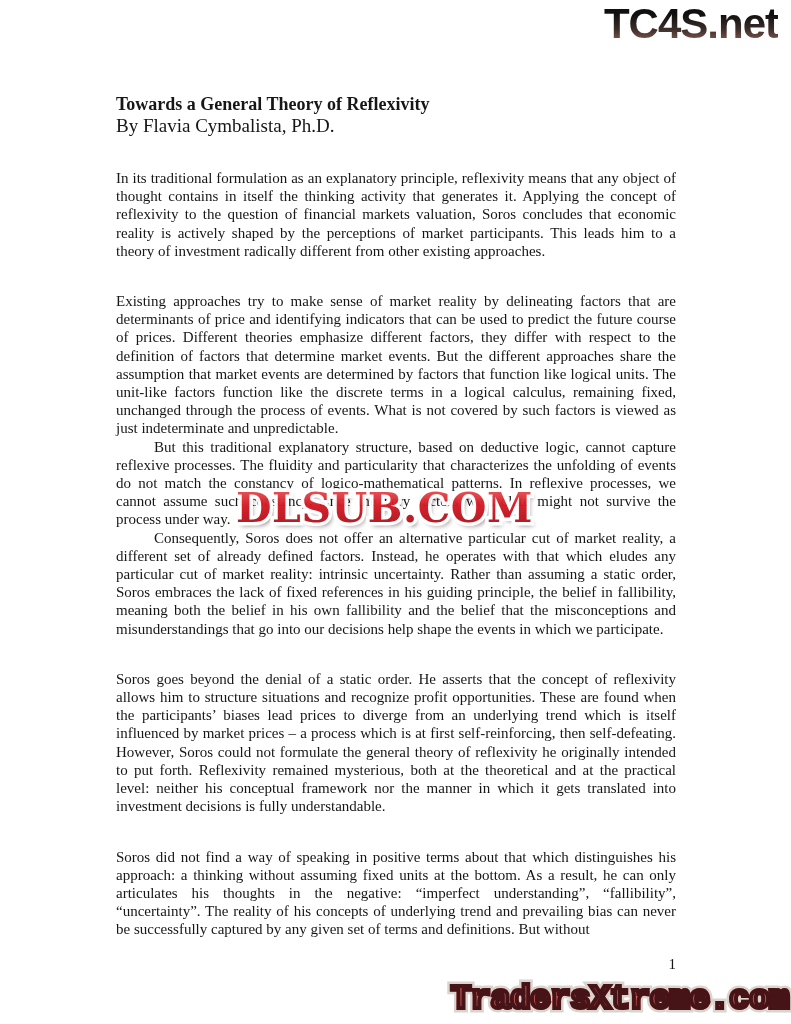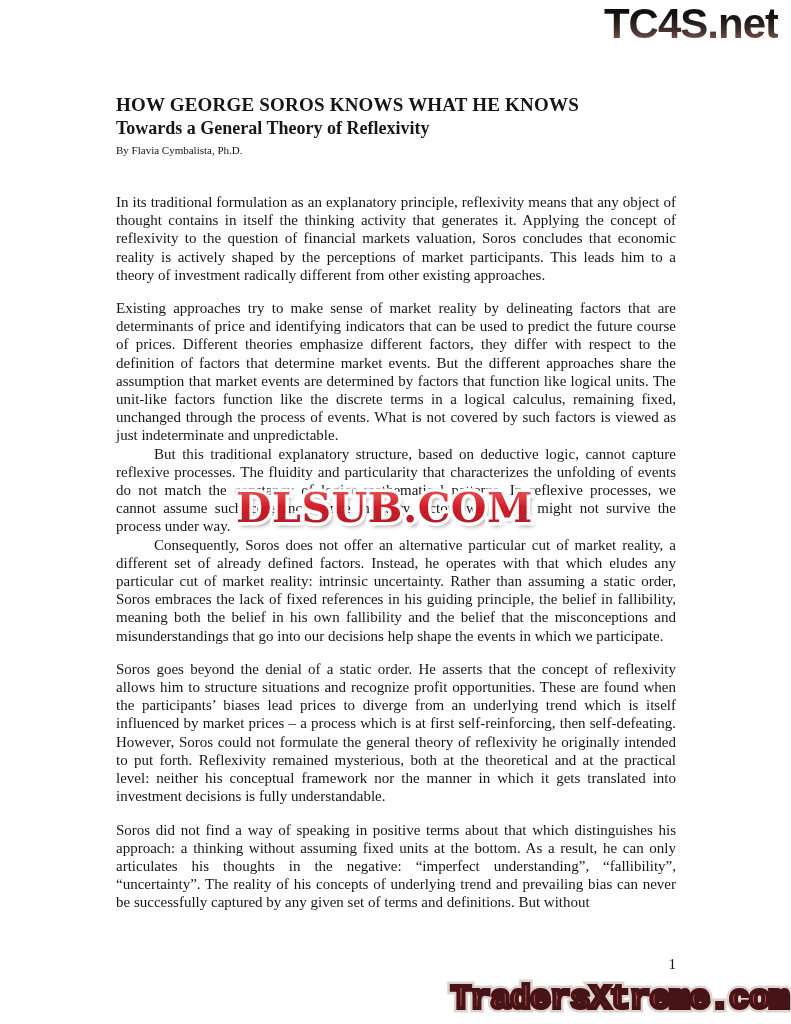--- a/index.html
+++ b/index.html
@@ -41,31 +41,31 @@
     font-weight: bold;
     line-height: 24px;
     letter-spacing: 0.2px;
   }
   .doc-subtitle {
     font-size: 18px;
     font-weight: bold;
     line-height: 23px;
   }
   .doc-author {
-    font-size: 11px;
+    font-size: 19px;
     line-height: 20px;
     margin-bottom: 33px;
   }
   .para {
     margin: 0;
     font-size: 15px;
     line-height: 18.2px;
     text-align: justify;
   }
-  .para.space-before { margin-top: 15px; }
+  .para.space-before { margin-top: 32px; }
   .para.indent { text-indent: 38px; }
   .u { }
 
   
   .watermark {
     position: absolute;
     left: 236px;
     top: 484px;
     font-family: "DejaVu Serif", serif;
     font-weight: bold;
@@ -132,21 +132,20 @@
     color: transparent;
     -webkit-text-stroke: 4px #461316;
   }
 </style>
 </head>
 <body>
 
 <div class="logo-top">TC4S.net</div>
 
 <div class="content">
-  <div class="doc-title">HOW GEORGE SOROS KNOWS WHAT HE KNOWS</div>
   <div class="doc-subtitle">Towards a General Theory of Reflexivity</div>
   <div class="doc-author">By Flavia Cymbalista, Ph.D.</div>
   <div>
       <p class="para"><span>In its traditional formulation as an explanatory principle, reflexivity means that any object of thought contains in itself the thinking activity that generates it. Applying the concept of reflexivity to the question of financial markets valuation, Soros concludes that economic reality is actively shaped by the perceptions of market participants. This leads him to a theory of investment radically different from other existing approaches.</span></p>
       <p class="para space-before"><span>Existing approaches try to make sense of market reality by delineating factors that are determinants of price and identifying indicators that can be used to predict the future course of prices. Different theories emphasize different factors, they differ with respect to the definition of factors that determine market events. But the different approaches share the assumption that market events are determined by factors that function like logical units. The unit-like factors function like the discrete terms in a logical calculus, remaining fixed, unchanged through the process of events. What is not covered by such factors is viewed as just indeterminate and unpredictable.</span></p>
       <p class="para indent"><span>But this traditional explanatory structure, based on deductive logic, cannot capture reflexive processes. The fluidity and particularity that characterizes the unfolding of events do not match the constancy of logico-mathematical patterns. In reflexive processes, we cannot assume such constancy, since the very factors we isolate might not survive the process under way.</span></p>
       <p class="para indent"><span>Consequently, Soros does not offer an alternative particular cut of market reality, a different set of already defined factors. Instead, he operates with that which eludes any particular cut of market reality: intrinsic uncertainty.  Rather than assuming a static order, Soros embraces the lack of fixed references in his guiding principle, the belief in fallibility, meaning both the belief in his own fallibility and the belief that the misconceptions and misunderstandings that go into our decisions help shape the events in which we participate.</span></p>
       <p class="para space-before"><span>Soros goes beyond the denial of a static order. He asserts that the concept of reflexivity allows him to structure situations and recognize profit opportunities. These are found when the participants’ biases lead prices to diverge from an underlying trend which is itself influenced by market prices – a process which is at first self-reinforcing, then self-defeating. However, Soros could not formulate the general theory of reflexivity he originally intended to put forth. Reflexivity remained mysterious, both at the theoretical and at the practical level: neither his conceptual framework nor the manner in which it gets translated into investment decisions is fully understandable.</span></p>
       <p class="para space-before"><span>Soros did not find a way of speaking in positive terms about that which distinguishes his approach: a thinking without assuming fixed units at the bottom. As a result, he can only articulates his thoughts in the negative: “imperfect understanding”, “fallibility”, “</span><span class="u">un</span><span>certainty”. The reality of his concepts of underlying trend and prevailing bias can never be successfully captured by any given set of terms and definitions. But without</span></p>
     </div>

